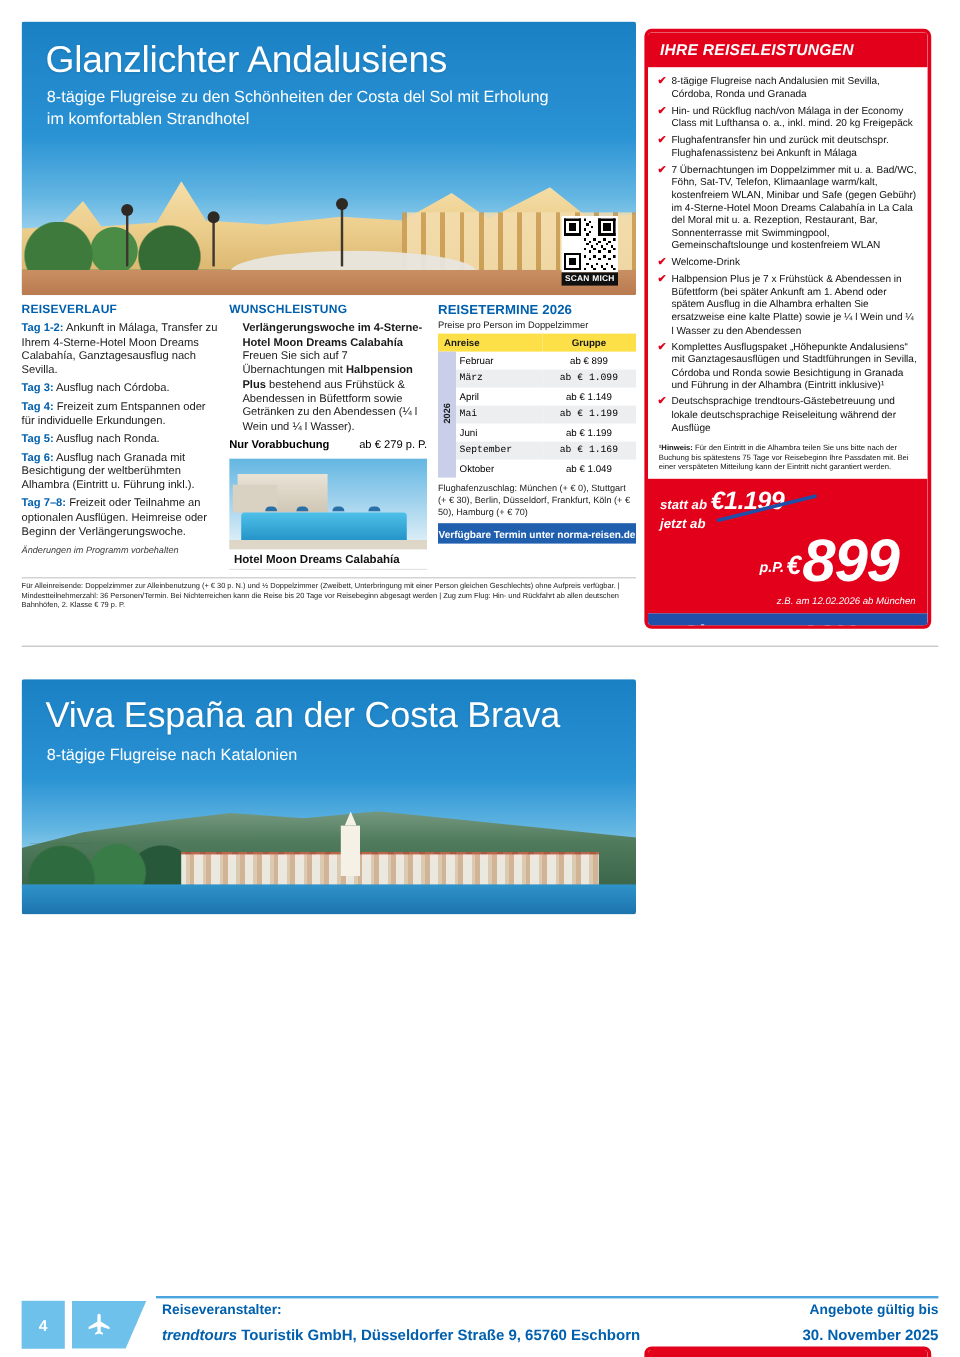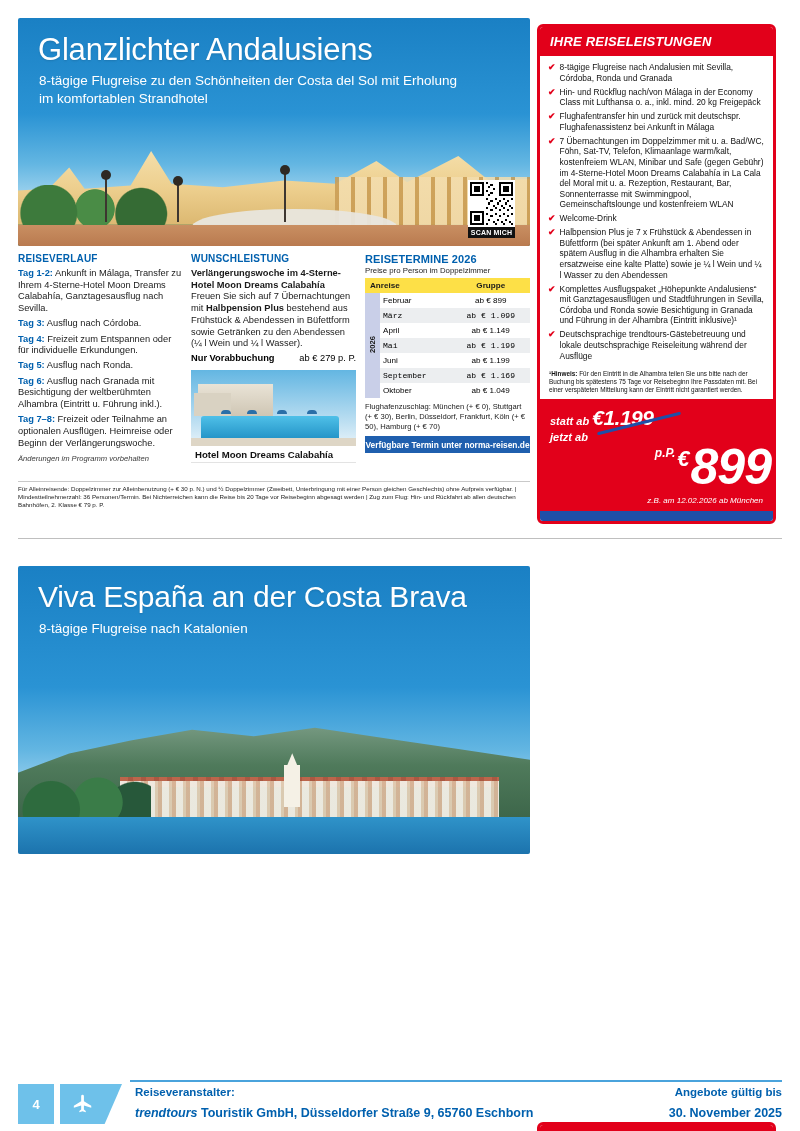--- a/index.html
+++ b/index.html
@@ -16,21 +16,21 @@
   #offer-1 { top: 0; height: 548px; }
   #offer-2 { top: 548px; height: 528px; }
 
   .offer-inner { position: relative; width: 800px; height: 100%; }
 
   
   .hero {
     position: absolute; left: 18px; top: 18px; width: 512px; height: 228px;
     overflow: hidden; border-radius: 2px;
   }
-  #offer-2 .hero { height: 288px; }
+  #offer-2 .hero { height: 196px; }
   .hero-sky {
     position: absolute; inset: 0;
     background: linear-gradient(180deg,#1a80c4 0%, #2a93d4 42%, #63b6e2 64%, #9fd3ee 78%, #cfe7f5 100%);
   }
   .hero-photo {
     position: absolute; left: 0; right: 0; bottom: 0; height: 58%;
     overflow: hidden;
   }
   
   .and-water { position:absolute; left:0; right:0; bottom:0; height:34%;
@@ -105,21 +105,21 @@
   #offer-1 .cols { top: 253px; }
   .col { width: 165px; }
   .col-head {
     color: #0060ae; font-size: 10px; font-weight: 700; letter-spacing: .2px;
     margin-bottom: 4px; text-transform: uppercase;
   }
   .itin-item { font-size: 9.3px; line-height: 11.7px; color:#1a1a1a; margin-bottom: 3.5px; }
   .itin-item .day { color:#0060ae; font-weight:700; }
   .note-it { font-size: 7.6px; font-style: italic; color:#3a3a3a; margin-top: 5px; }
 
-  .wl-text { font-size: 9.3px; line-height: 11.7px; color:#1a1a1a; }
+  .wl-text { font-size: 9.3px; line-height: 11.7px; color:#1a1a1a;margin-left:11px; }
   .wl-text b { font-weight: 700; }
   .wl-row { display:flex; justify-content:space-between; align-items:baseline; font-size:9.3px; line-height:12px;}
   .wl-row .lab { font-weight:700; }
   .wl-row .val { white-space:nowrap; }
 
   .hotel-pic { margin-top: 6px; width: 165px; height: 76px; position:relative; overflow:hidden; }
   .hp-sky { position:absolute; inset:0; background:linear-gradient(180deg,#63b6e2,#bfe0f2 70%,#e9f4fa); }
   .hp-bld { position:absolute; left:4%; top:18%; width:46%; height:42%;
     background:linear-gradient(180deg,#e9e3d6,#cfc6b4); }
   .hp-bld2{ position:absolute; left:2%; top:30%; width:22%; height:30%; background:#d9d2c2;}
@@ -180,21 +180,21 @@
 
   .price-red { background:#e2001a; color:#fff; position:relative; padding: 7px 10px 4px; height: 112px; }
   .statt { font-style:italic; font-size:11px; font-weight:700; position:relative; display:inline-block; }
   .statt .old { font-size:21px; font-weight:700; font-style:italic; letter-spacing:-0.5px; }
   .strike {
     position:absolute; left:46px; top:16px; width:86px; height:3px; background:#1f4fa8;
     transform: rotate(-14deg); border-radius:2px;
   }
   .jetzt { font-style:italic; font-size:11px; font-weight:700; margin-top:1px; }
   .big-price {
-    position:absolute; right:2px; bottom:22px; display:flex; align-items:flex-start;
+    position:absolute; right:24px; bottom:22px; display:flex; align-items:flex-end;
   }
   .big-price .pp { font-style:italic; font-size:12px; font-weight:700; margin-bottom:9px; margin-right:2px;}
   .big-price .eu { font-size:22px; font-weight:700; font-style:italic; margin-bottom:5px; margin-right:1px;}
   .big-price .num { font-size:50px; font-weight:700; font-style:italic; line-height:.86; letter-spacing:-1px;}
   .zb { position:absolute; right:10px; bottom:6px; font-size:8px; font-style:italic; }
 
   .save-blue {
     background:#1f4fa8; color:#fff; text-align:center; padding: 7px 0 8px;
     font-style:italic; font-weight:700; font-size:19px; letter-spacing:-0.2px;
     border-radius: 0 0 3px 3px;

